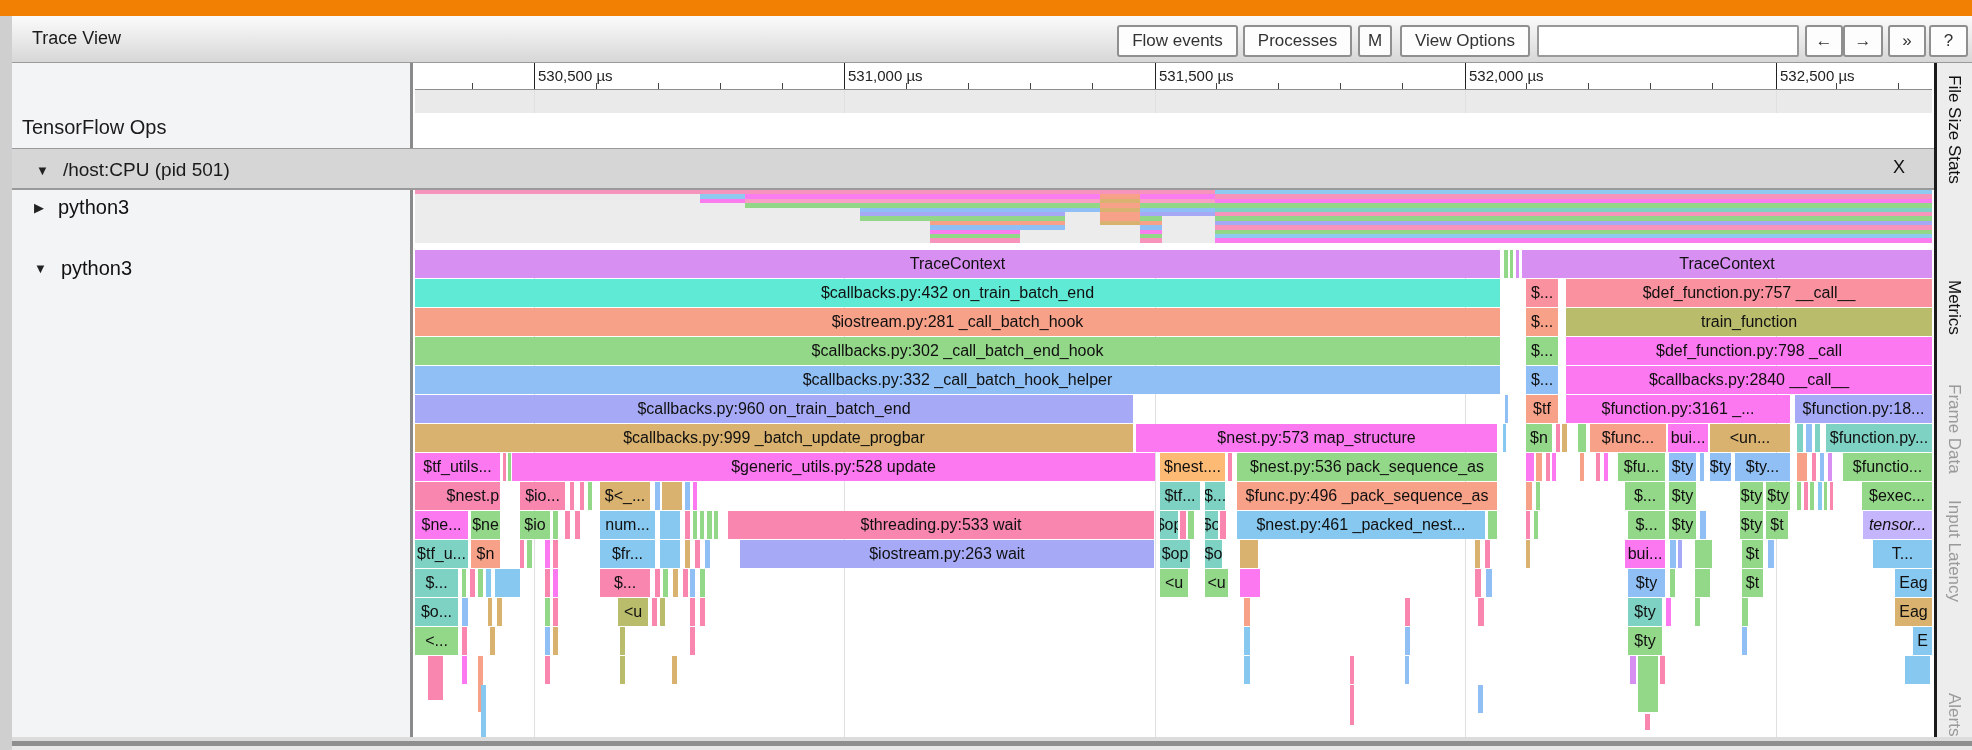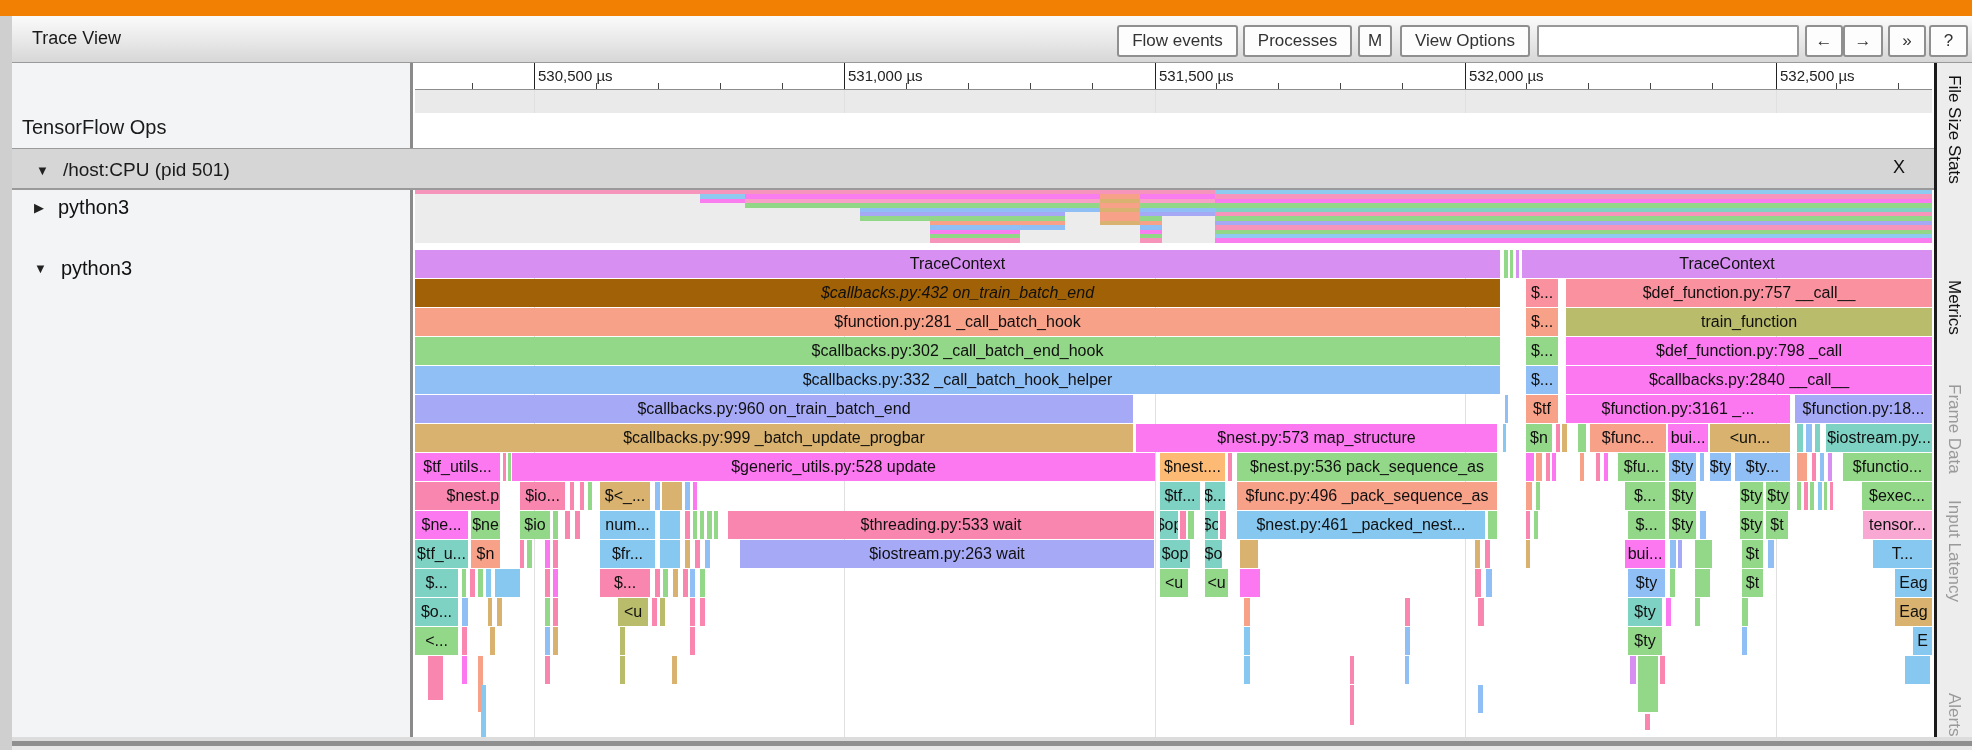--- a/index.html
+++ b/index.html
@@ -228,24 +228,24 @@
     <div class="gridline" style="left: 119px;"></div>
     <div class="gridline" style="left: 429px;"></div>
     <div class="gridline" style="left: 740px;"></div>
     <div class="gridline" style="left: 1050px;"></div>
     <div class="gridline" style="left: 1361px;"></div>
     <div class="slice" style="left: 0px; top: 0px; width: 1085px; height: 28px; background: rgb(216, 143, 242);">TraceContext</div>
     <div class="slice" style="left: 1089px; top: 0px; width: 4px; height: 28px; background: rgb(147, 215, 136);"></div>
     <div class="slice" style="left: 1095px; top: 0px; width: 3px; height: 28px; background: rgb(147, 215, 136);"></div>
     <div class="slice" style="left: 1101px; top: 0px; width: 3px; height: 28px; background: rgb(216, 143, 242);"></div>
     <div class="slice" style="left: 1107px; top: 0px; width: 410px; height: 28px; background: rgb(216, 143, 242);">TraceContext</div>
-    <div class="slice" style="left: 0px; top: 29px; width: 1085px; height: 28px; background: #a16207; font-style: italic;">$callbacks.py:432 on_train_batch_end</div>
+    <div class="slice" style="left: 0px; top: 29px; width: 1085px; height: 28px; background: #5eead4;">$callbacks.py:432 on_train_batch_end</div>
     <div class="slice" style="left: 1111px; top: 29px; width: 32px; height: 28px; background: rgb(249, 146, 158);">$...</div>
     <div class="slice" style="left: 1151px; top: 29px; width: 366px; height: 28px; background: rgb(249, 146, 158);">$def_function.py:757 __call__</div>
-    <div class="slice" style="left: 0px; top: 58px; width: 1085px; height: 28px; background: rgb(248, 161, 137);">$function.py:281 _call_batch_hook</div>
+    <div class="slice" style="left: 0px; top: 58px; width: 1085px; height: 28px; background: rgb(248, 161, 137);">$iostream.py:281 _call_batch_hook</div>
     <div class="slice" style="left: 1111px; top: 58px; width: 32px; height: 28px; background: rgb(248, 161, 137);">$...</div>
     <div class="slice" style="left: 1151px; top: 58px; width: 366px; height: 28px; background: rgb(185, 188, 106);">train_function</div>
     <div class="slice" style="left: 0px; top: 87px; width: 1085px; height: 28px; background: rgb(147, 215, 136);">$callbacks.py:302 _call_batch_end_hook</div>
     <div class="slice" style="left: 1111px; top: 87px; width: 32px; height: 28px; background: rgb(147, 215, 136);">$...</div>
     <div class="slice" style="left: 1151px; top: 87px; width: 366px; height: 28px; background: rgb(251, 120, 240);">$def_function.py:798 _call</div>
     <div class="slice" style="left: 0px; top: 116px; width: 1085px; height: 28px; background: rgb(144, 191, 245);">$callbacks.py:332 _call_batch_hook_helper</div>
     <div class="slice" style="left: 1111px; top: 116px; width: 32px; height: 28px; background: rgb(144, 191, 245);">$...</div>
     <div class="slice" style="left: 1151px; top: 116px; width: 366px; height: 28px; background: rgb(251, 120, 240);">$callbacks.py:2840 __call__</div>
     <div class="slice" style="left: 0px; top: 145px; width: 718px; height: 28px; background: rgb(166, 169, 246);">$callbacks.py:960 on_train_batch_end</div>
     <div class="slice" style="left: 1090px; top: 145px; width: 3px; height: 28px; background: rgb(144, 191, 245);"></div>
@@ -258,21 +258,21 @@
     <div class="slice" style="left: 1111px; top: 174px; width: 26px; height: 28px; background: rgb(147, 215, 136);">$n</div>
     <div class="slice" style="left: 1141px; top: 174px; width: 4px; height: 28px; background: rgb(248, 134, 174);"></div>
     <div class="slice" style="left: 1147px; top: 174px; width: 5px; height: 28px; background: rgb(216, 178, 110);"></div>
     <div class="slice" style="left: 1163px; top: 174px; width: 8px; height: 28px; background: rgb(147, 215, 136);"></div>
     <div class="slice" style="left: 1175px; top: 174px; width: 76px; height: 28px; background: rgb(248, 161, 137);">$func...</div>
     <div class="slice" style="left: 1253px; top: 174px; width: 40px; height: 28px; background: rgb(251, 120, 240);">bui...</div>
     <div class="slice" style="left: 1295px; top: 174px; width: 80px; height: 28px; background: rgb(216, 178, 110);">&lt;un...</div>
     <div class="slice" style="left: 1382px; top: 174px; width: 6px; height: 28px; background: rgb(126, 210, 196);"></div>
     <div class="slice" style="left: 1391px; top: 174px; width: 6px; height: 28px; background: rgb(144, 191, 245);"></div>
     <div class="slice" style="left: 1400px; top: 174px; width: 5px; height: 28px; background: rgb(126, 210, 196);"></div>
-    <div class="slice" style="left: 1411px; top: 174px; width: 106px; height: 28px; background: rgb(126, 210, 196);">$iostream.py...</div>
+    <div class="slice" style="left: 1411px; top: 174px; width: 106px; height: 28px; background: rgb(126, 210, 196);">$function.py...</div>
     <div class="slice" style="left: 0px; top: 203px; width: 85px; height: 28px; background: rgb(251, 120, 240);">$tf_utils...</div>
     <div class="slice" style="left: 88px; top: 203px; width: 3px; height: 28px; background: rgb(248, 134, 174);"></div>
     <div class="slice" style="left: 93px; top: 203px; width: 3px; height: 28px; background: rgb(147, 215, 136);"></div>
     <div class="slice" style="left: 97px; top: 203px; width: 643px; height: 28px; background: rgb(251, 120, 240);">$generic_utils.py:528 update</div>
     <div class="slice" style="left: 745px; top: 203px; width: 65px; height: 28px; background: #fdba74;">$nest....</div>
     <div class="slice" style="left: 813px; top: 203px; width: 4px; height: 28px; background: rgb(248, 134, 174);"></div>
     <div class="slice" style="left: 822px; top: 203px; width: 260px; height: 28px; background: rgb(147, 215, 136);">$nest.py:536 pack_sequence_as</div>
     <div class="slice" style="left: 1111px; top: 203px; width: 8px; height: 28px; background: rgb(251, 120, 240);"></div>
     <div class="slice" style="left: 1121px; top: 203px; width: 6px; height: 28px; background: rgb(248, 161, 137);"></div>
     <div class="slice" style="left: 1131px; top: 203px; width: 4px; height: 28px; background: rgb(248, 134, 174);"></div>
@@ -337,21 +337,21 @@
     <div class="slice" style="left: 805px; top: 261px; width: 6px; height: 28px; background: rgb(248, 134, 174);"></div>
     <div class="slice" style="left: 822px; top: 261px; width: 248px; height: 28px; background: rgb(134, 200, 240);">$nest.py:461 _packed_nest...</div>
     <div class="slice" style="left: 1073px; top: 261px; width: 9px; height: 28px; background: rgb(147, 215, 136);"></div>
     <div class="slice" style="left: 1111px; top: 261px; width: 4px; height: 28px; background: rgb(248, 134, 174);"></div>
     <div class="slice" style="left: 1119px; top: 261px; width: 4px; height: 28px; background: rgb(147, 215, 136);"></div>
     <div class="slice" style="left: 1213px; top: 261px; width: 37px; height: 28px; background: rgb(147, 215, 136);">$...</div>
     <div class="slice" style="left: 1254px; top: 261px; width: 27px; height: 28px; background: rgb(147, 215, 136);">$ty</div>
     <div class="slice" style="left: 1285px; top: 261px; width: 6px; height: 28px; background: rgb(144, 191, 245);"></div>
     <div class="slice" style="left: 1325px; top: 261px; width: 23px; height: 28px; background: rgb(147, 215, 136);">$ty</div>
     <div class="slice" style="left: 1351px; top: 261px; width: 22px; height: 28px; background: rgb(147, 215, 136);">$t</div>
-    <div class="slice" style="left: 1448px; top: 261px; width: 69px; height: 28px; background: #f9a8d4;">tensor...</div>
+    <div class="slice" style="left: 1448px; top: 261px; width: 69px; height: 28px; background: #c4b5fd; font-style: italic;">tensor...</div>
     <div class="slice" style="left: 0px; top: 290px; width: 53px; height: 28px; background: rgb(126, 210, 196);">$tf_u...</div>
     <div class="slice" style="left: 56px; top: 290px; width: 29px; height: 28px; background: rgb(248, 161, 137);">$n</div>
     <div class="slice" style="left: 105px; top: 290px; width: 4px; height: 28px; background: rgb(248, 134, 174);"></div>
     <div class="slice" style="left: 112px; top: 290px; width: 5px; height: 28px; background: rgb(147, 215, 136);"></div>
     <div class="slice" style="left: 130px; top: 290px; width: 5px; height: 28px; background: rgb(251, 120, 240);"></div>
     <div class="slice" style="left: 138px; top: 290px; width: 5px; height: 28px; background: rgb(248, 134, 174);"></div>
     <div class="slice" style="left: 185px; top: 290px; width: 55px; height: 28px; background: rgb(134, 200, 240);">$fr...</div>
     <div class="slice" style="left: 245px; top: 290px; width: 20px; height: 28px; background: rgb(134, 200, 240);"></div>
     <div class="slice" style="left: 270px; top: 290px; width: 5px; height: 28px; background: rgb(216, 178, 110);"></div>
     <div class="slice" style="left: 280px; top: 290px; width: 5px; height: 28px; background: rgb(248, 134, 174);"></div>

